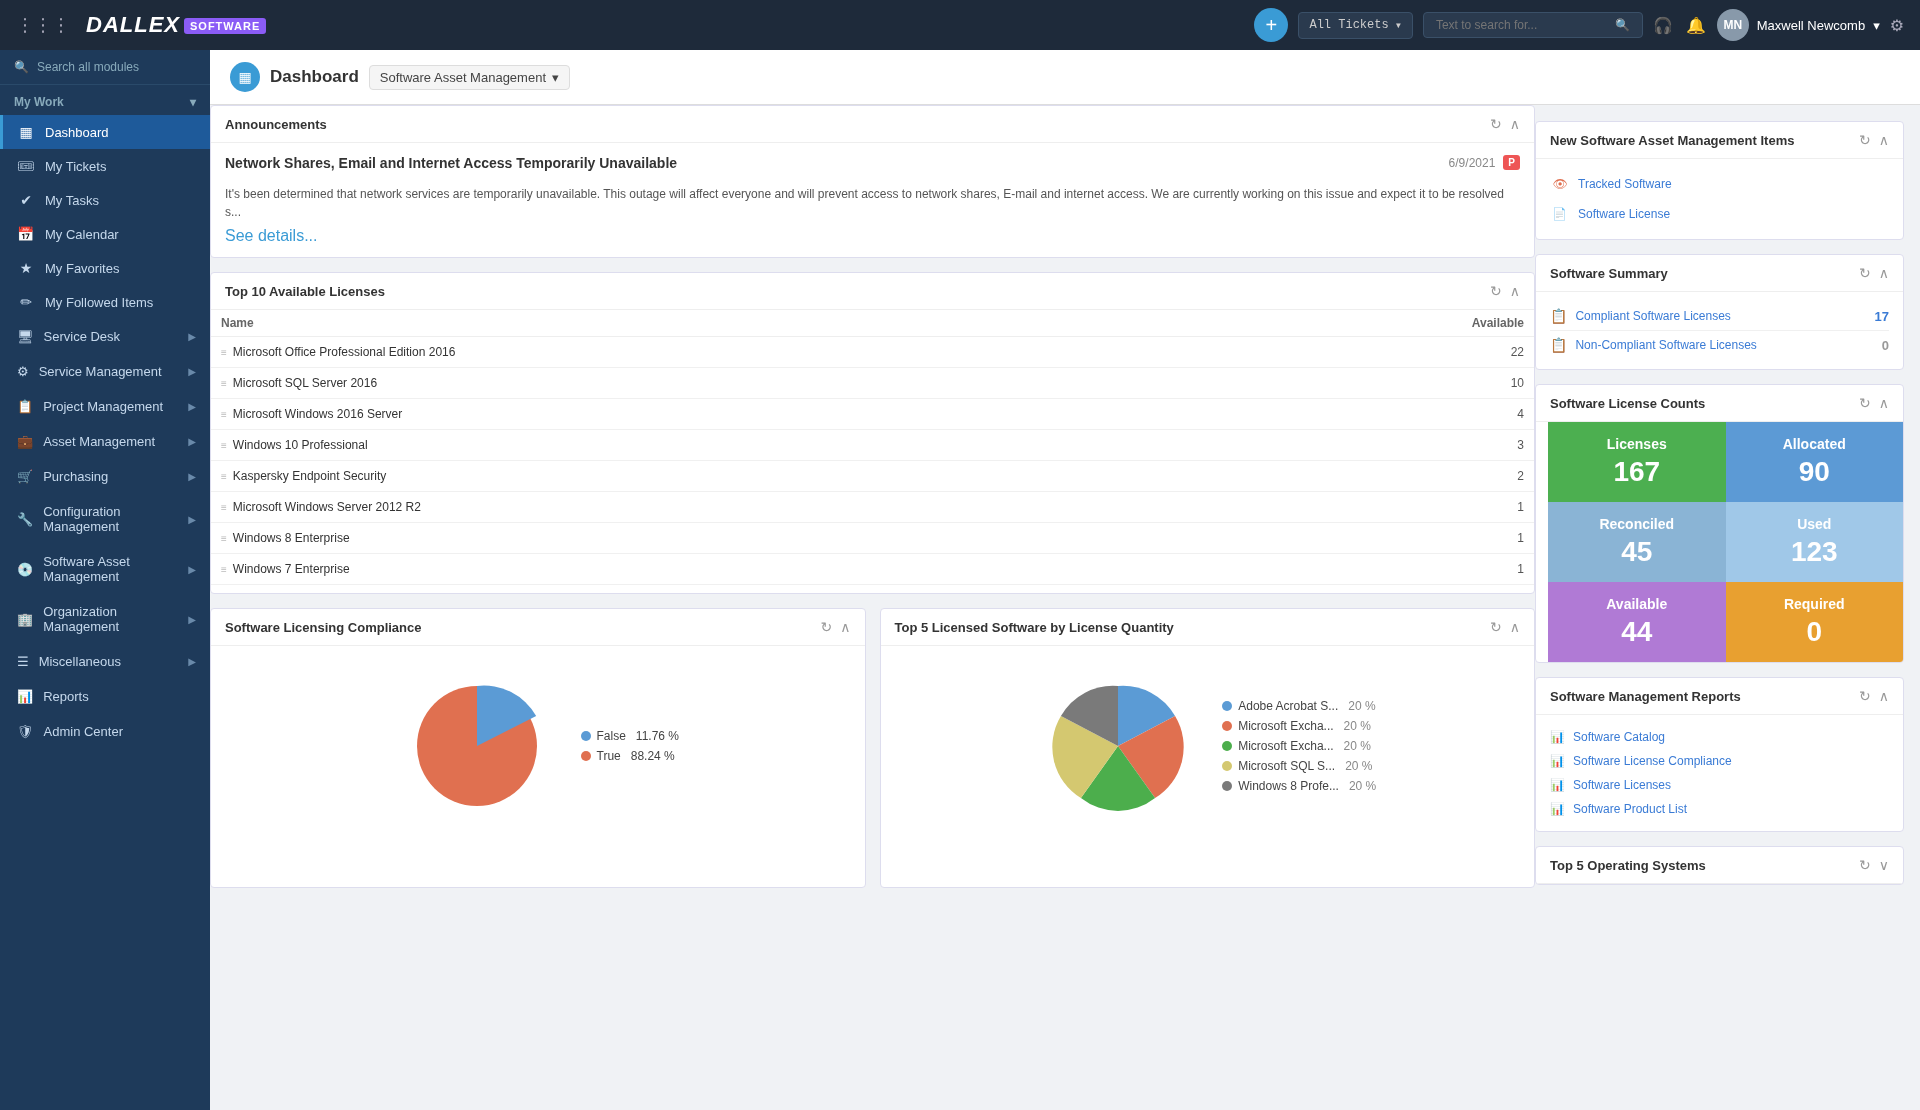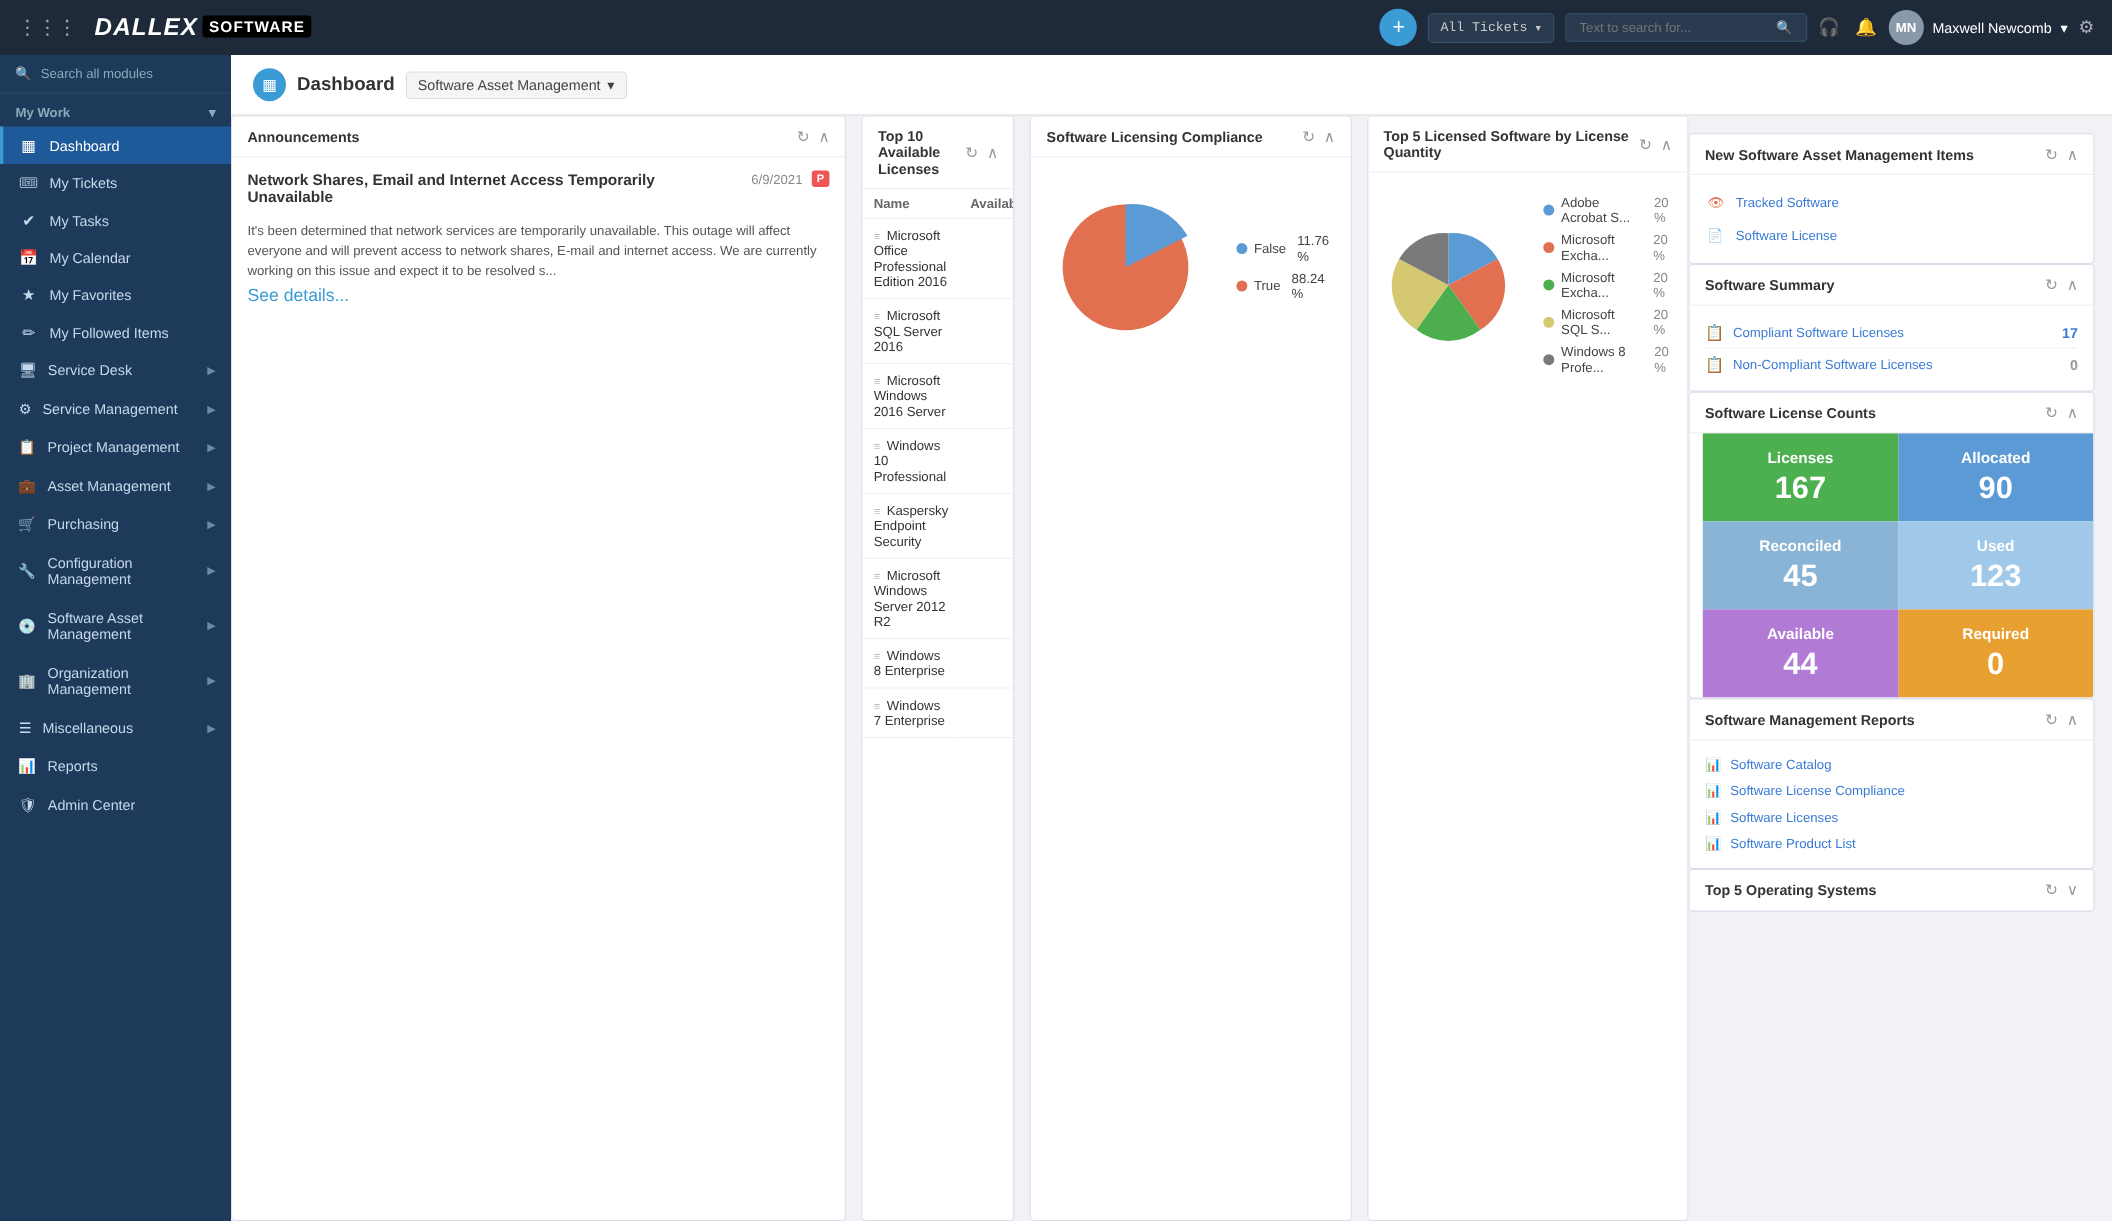--- a/index.html
+++ b/index.html
@@ -12,21 +12,21 @@
       display: flex;
       align-items: center;
       padding: 0 16px;
       gap: 10px;
       flex-shrink: 0;
       z-index: 100;
     }
     .top-nav-grid { color: #aab; font-size: 18px; cursor: pointer; margin-right: 6px; }
     .logo-area { display: flex; align-items: center; gap: 0; }
     .logo-text { font-size: 22px; font-weight: 700; color: #fff; letter-spacing: 1px; font-style: italic; }
-    .logo-software-badge { background: #000000; color: #fff; font-size: 14px; font-weight: 700; padding: 2px 6px; border-radius: 3px; letter-spacing: 1px; text-transform: uppercase; margin-left: 4px; align-self: flex-end; margin-bottom: 4px; }
+    .logo-software-badge { background: #8b5cf6; color: #fff; font-size: 11px; font-weight: 700; padding: 2px 6px; border-radius: 3px; letter-spacing: 1px; text-transform: uppercase; margin-left: 4px; align-self: flex-end; margin-bottom: 4px; }
     .top-nav-spacer { flex: 1; }
     .top-nav-plus { width: 34px; height: 34px; background: #3a9bd5; border-radius: 50%; display: flex; align-items: center; justify-content: center; color: #fff; font-size: 20px; cursor: pointer; flex-shrink: 0; }
     .ticket-filter { background: #2a3a4e; border: 1px solid #3a5068; border-radius: 4px; color: #ccc; padding: 5px 10px; font-size: 12px; display: flex; align-items: center; gap: 6px; cursor: pointer; font-family: Liberation Mono, monospace; }
     .search-bar { background: #2a3a4e; border: 1px solid #3a5068; border-radius: 4px; color: #ccc; padding: 5px 12px; font-size: 12px; width: 220px; display: flex; align-items: center; gap: 6px; }
     .search-bar input { background: transparent; border: none; color: #ccc; font-size: 12px; outline: none; width: 100%; }
     .top-nav-icons { display: flex; align-items: center; gap: 14px; color: #aab; font-size: 16px; }
     .user-badge { display: flex; align-items: center; gap: 8px; color: #fff; font-size: 13px; cursor: pointer; }
     .avatar { width: 32px; height: 32px; border-radius: 50%; background: #8899aa; overflow: hidden; display: flex; align-items: center; justify-content: center; color: #fff; font-size: 12px; font-weight: bold; }
 
     
@@ -104,24 +104,24 @@
       align-items: center;
       gap: 10px;
       flex-shrink: 0;
     }
     .breadcrumb-icon { width: 30px; height: 30px; background: #3a9bd5; border-radius: 50%; display: flex; align-items: center; justify-content: center; color: #fff; font-size: 14px; }
     .breadcrumb-title { font-size: 17px; font-weight: 600; color: #333; }
     .breadcrumb-module { background: #f5f5f5; border: 1px solid #ddd; border-radius: 4px; padding: 4px 10px; font-size: 13px; color: #444; display: flex; align-items: center; gap: 6px; cursor: pointer; }
 
     
     .main-content { flex: 1; display: flex; gap: 0; overflow: hidden; }
-    .center-col { flex: 1; overflow-y: auto; padding: 0; display: flex; flex-direction: row; gap: 14px; }
+    .center-col { flex: 1; overflow-y: auto; padding: 0; display: flex; flex-direction: column; gap: 14px; }
     .center-col::-webkit-scrollbar { width: 6px; }
     .center-col::-webkit-scrollbar-thumb { background: #ccc; border-radius: 3px; }
-    .right-col { width: 385px; overflow-y: auto; padding: 16px 16px 16px 0; display: flex; flex-direction: column; flex-shrink: 0; }
+    .right-col { width: 385px; overflow-y: auto; padding: 16px 16px 16px 0; display: flex; flex-direction: column; gap: 14px; flex-shrink: 0; }
     .right-col::-webkit-scrollbar { width: 6px; }
     .right-col::-webkit-scrollbar-thumb { background: #ccc; border-radius: 3px; }
 
     
     .card { background: #fff; border: 1px solid #dde; border-radius: 4px; overflow: hidden; }
     .card-header { display: flex; align-items: center; justify-content: space-between; padding: 10px 14px; border-bottom: 1px solid #eee; }
     .card-title { font-size: 13px; font-weight: 600; color: #333; }
     .card-controls { display: flex; align-items: center; gap: 8px; color: #999; font-size: 14px; cursor: pointer; }
     .card-body { padding: 12px 14px; }
 

